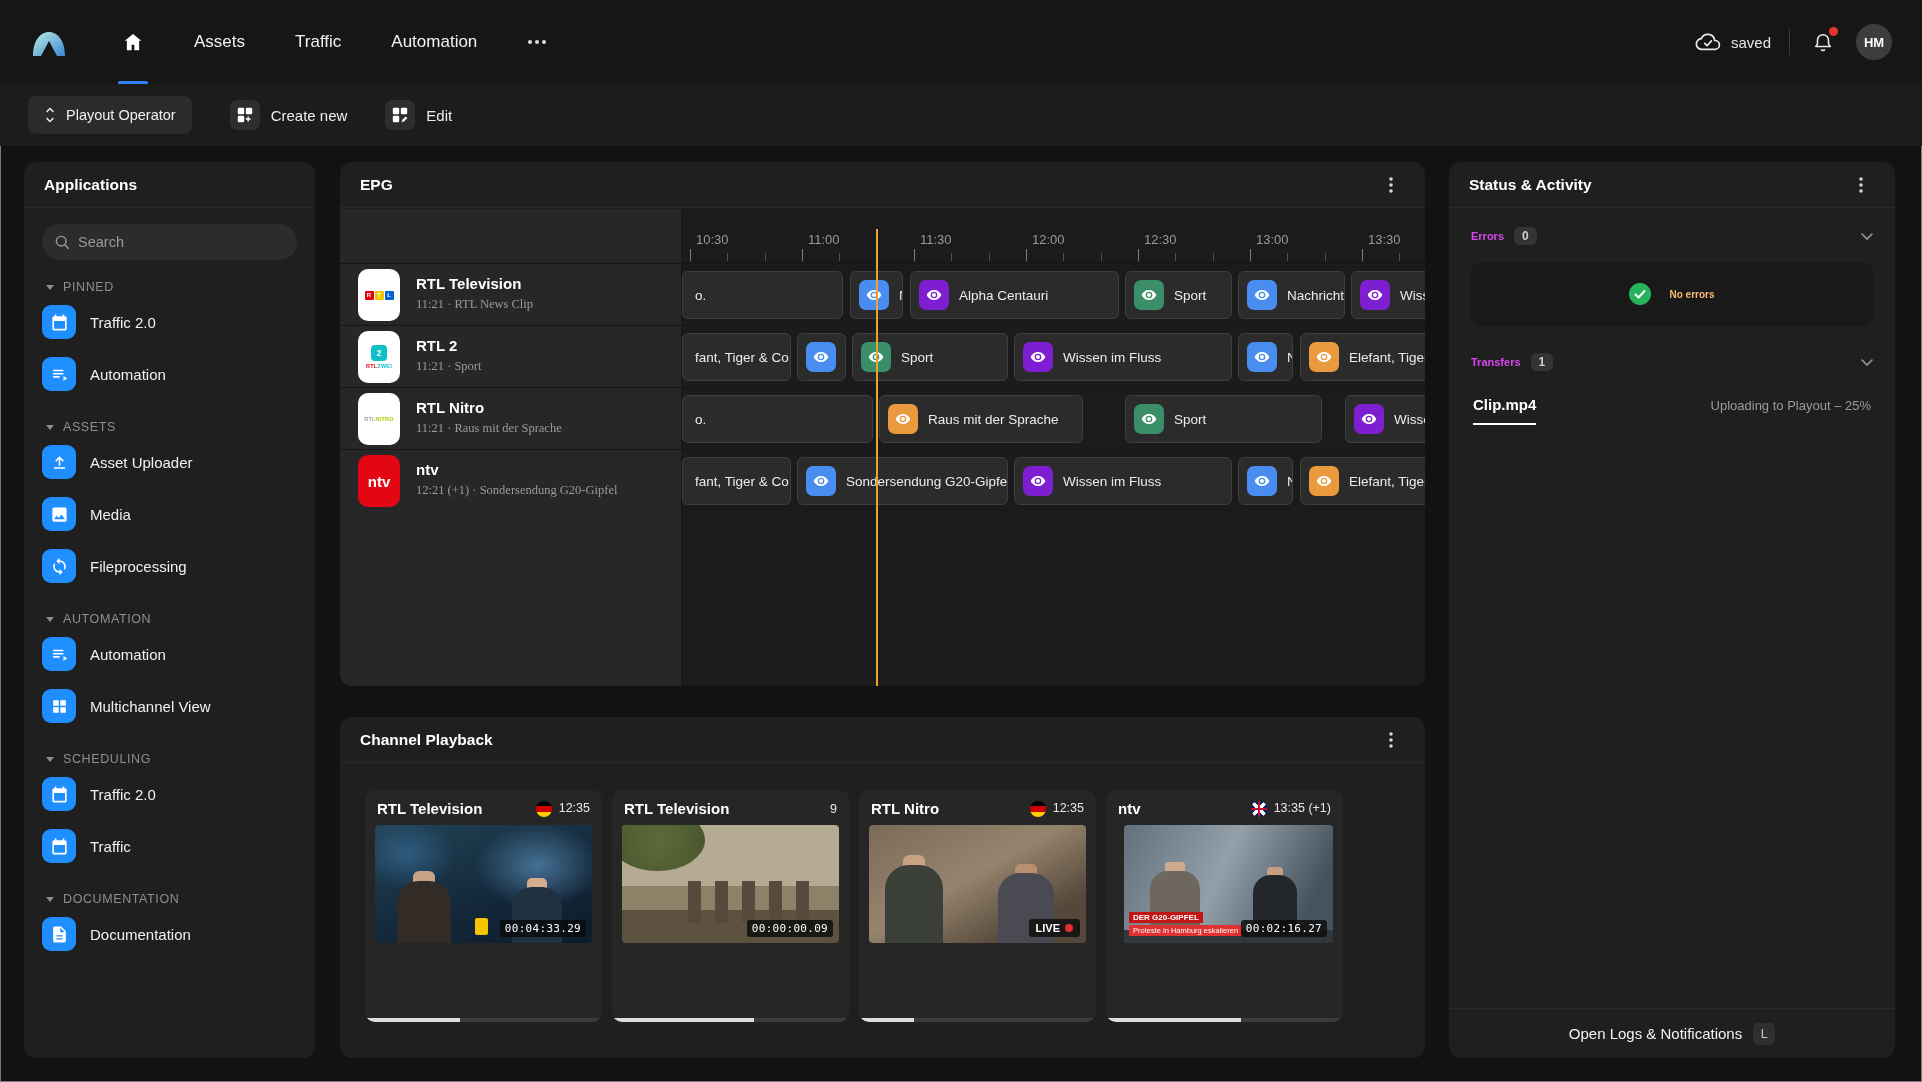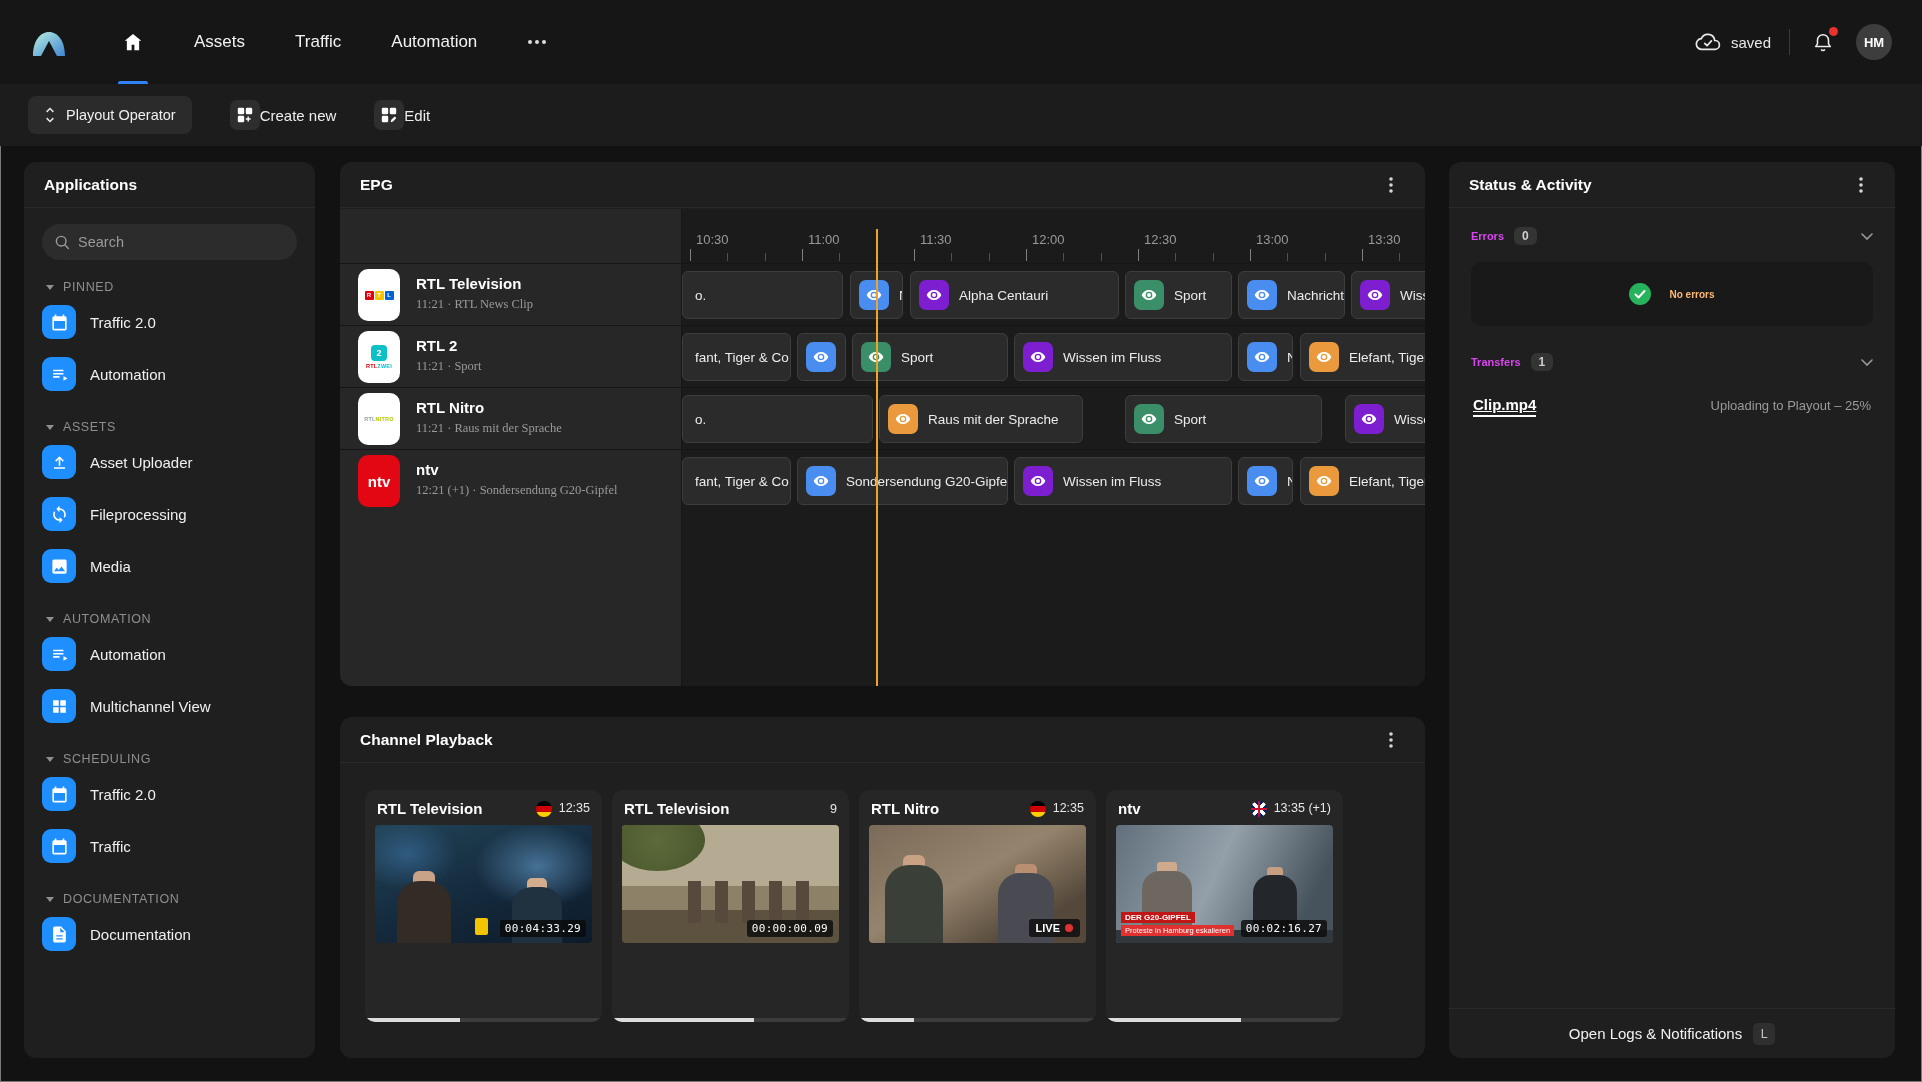--- a/index.html
+++ b/index.html
@@ -26,21 +26,21 @@
   .bell { position:relative; padding:4px; }
   .bell .dot { position:absolute; top:1px; right:0; width:9px; height:9px; border-radius:50%; background:#e8322e; }
   .avatar { width:36px; height:36px; border-radius:50%; background:#3d3d3d; color:#fff;
     display:grid; place-items:center; font-size:13px; font-weight:700; }
 
   
   .toolbar { position:absolute; top:84px; left:0; right:0; height:62px; background:#1c1c1c;
     display:flex; align-items:center; padding:0 28px; }
   .ws-btn { height:38px; background:#2b2b2b; border-radius:8px; display:flex; align-items:center;
     gap:10px; padding:0 16px; font-size:14.5px; color:#f0f0f0; cursor:pointer; }
-  .tool-btn { display:flex; align-items:center; color:#eee; font-size:15px; margin-left:38px; cursor:pointer; }
+  .tool-btn { display:flex; align-items:center; gap:11px; color:#eee; font-size:15px; margin-left:38px; cursor:pointer; }
   .tool-btn:first-of-type { margin-left:auto; }
   .tool-icon { width:30px; height:30px; background:#2e2e2e; border-radius:7px; display:grid; place-items:center; }
 
   
   .panel { position:absolute; background:#1f1f1f; border-radius:12px; overflow:hidden; }
   .panel-header { height:46px; display:flex; align-items:center; padding:0 20px; border-bottom:1px solid #2a2a2a; }
   .panel-title { font-size:15.5px; font-weight:700; color:#fff; }
   .kebab { width:28px; height:28px; border-radius:6px; display:grid; place-items:center; margin-left:auto; cursor:pointer; }
 
   
@@ -112,21 +112,21 @@
   .th2 { background:linear-gradient(#b5ab93 0 52%, #8d8268 52% 72%, #5c523f 72%); }
   .th2::before { content:""; position:absolute; left:-12px; top:-16px; width:95px; height:62px; border-radius:50%;
          background:radial-gradient(circle,#5d6b3a,#47542c); }
   .th2::after { content:""; position:absolute; left:66px; bottom:20px; width:126px; height:42px;
          background:repeating-linear-gradient(90deg,#574a3c 0 13px, transparent 13px 27px); }
   .th3 { background:linear-gradient(150deg,#7a6a58,#95846d 45%,#55483a 80%); }
   .th3::before { content:""; position:absolute; left:16px; bottom:-8px; width:58px; height:86px; background:#3a3f37;
          border-radius:24px 24px 0 0; box-shadow:0 -28px 0 -18px #c9a183; }
   .th3::after { content:""; position:absolute; right:32px; bottom:-8px; width:56px; height:78px; background:#4a4a52;
          border-radius:22px 22px 0 0; box-shadow:0 -26px 0 -17px #b98f72; }
-  .th4 { background:linear-gradient(115deg,#61707c,#93a0aa 45%,#46525c 85%); }
+  .th4 { background:linear-gradient(115deg,#61707c,#93a0aa 45%,#46525c 85%);margin-left:8px; }
   .th4::before { content:""; position:absolute; left:26px; bottom:12px; width:50px; height:60px; background:#6e6760;
          border-radius:18px 18px 0 0; box-shadow:0 -24px 0 -15px #cfa98c; z-index:1; }
   .th4::after { content:""; position:absolute; right:36px; bottom:12px; width:44px; height:56px; background:#23262b;
          border-radius:18px 18px 0 0; box-shadow:0 -22px 0 -14px #c69f82; z-index:1; }
   .desk { position:absolute; left:0; right:0; bottom:0; height:13px; background:#30373d; z-index:2; }
   .tc { position:absolute; right:6px; bottom:6px; background:rgba(10,10,10,.8); color:#fff; z-index:3;
         font-family:"DejaVu Sans Mono", monospace; font-size:11px; padding:2px 5px; border-radius:3px; letter-spacing:.3px; }
   .live { position:absolute; right:6px; bottom:6px; background:rgba(15,15,15,.85); color:#fff; z-index:3;
         font-size:11px; font-weight:700; padding:3px 7px; border-radius:3px; display:flex; align-items:center; gap:5px; }
   .live i { width:8px; height:8px; border-radius:50%; background:#e03030; }
@@ -139,21 +139,21 @@
   
   .status { left:1449px; top:162px; width:446px; height:896px; }
   .sec-row { height:48px; display:flex; align-items:center; gap:10px; padding:0 22px; cursor:pointer; }
   .sec-row .t { font-size:11px; font-weight:600; color:#d946ef; }
   .pill { background:#343434; color:#cfcfcf; font-size:12px; font-weight:600; padding:2px 8px; border-radius:6px; }
   .chev { margin-left:auto; }
   .err-card { margin:2px 22px 12px; height:64px; background:#191919; border-radius:10px;
     display:flex; align-items:center; justify-content:center; gap:10px; }
   .err-card .t { font-size:10px; font-weight:600; color:#fdba74;margin-left:8px; }
   .transfer { margin:4px 22px 0; display:flex; align-items:flex-start; padding:6px 2px 0; }
-  .tfile { position:relative; font-size:15px; font-weight:600; color:#fff; padding-bottom:4px; cursor:pointer;text-decoration:underline; }
+  .tfile { position:relative; font-size:15px; font-weight:600; color:#fff; padding-bottom:12px; cursor:pointer; }
   .tfile::after { content:""; position:absolute; left:0; bottom:0; width:100%; height:2px; background:#fff; }
   .tstatus { margin-left:auto; font-size:13px; color:#9a9a9a; padding-top:2px; }
   .status-footer { position:absolute; left:0; right:0; bottom:0; height:50px; border-top:1px solid #2a2a2a;
     display:flex; align-items:center; justify-content:center; gap:11px; cursor:pointer; }
   .status-footer .t { font-size:15px; color:#f2f2f2; }
   .keycap { width:22px; height:22px; background:#2f2f2f; border-radius:5px; display:grid; place-items:center;
     font-size:12.5px; color:#c8c8c8; }
 </style>
 </head>
 <body>
@@ -291,32 +291,32 @@
     <span class="app-icon">
         <svg width="19" height="19" viewBox="0 0 24 24" fill="#fff">
           <path d="M5 20h14v-2H5zm7-16-5.5 5.5 1.4 1.4L11 7.8V16h2V7.8l3.1 3.1 1.4-1.4z"></path>
         </svg>
       </span>
     <span class="app-label">Asset Uploader</span>
   </div>
   <div class="app-item">
     <span class="app-icon">
         <svg width="19" height="19" viewBox="0 0 24 24" fill="#fff">
+          <path d="M21 19V5a2 2 0 0 0-2-2H5a2 2 0 0 0-2 2v14a2 2 0 0 0 2 2h14a2 2 0 0 0 2-2zM8.5 13.5l2.5 3 3.5-4.5 4.5 6H5z"></path>
+        </svg>
+      </span>
+    <span class="app-label">Media</span>
+  </div>
+  <div class="app-item">
+    <span class="app-icon">
+        <svg width="19" height="19" viewBox="0 0 24 24" fill="#fff">
           <path d="M12 4V1L8 5l4 4V6a6 6 0 0 1 6 6c0 1-.25 1.97-.7 2.8l1.46 1.46A7.93 7.93 0 0 0 20 12a8 8 0 0 0-8-8zm0 14a6 6 0 0 1-6-6c0-1 .25-1.97.7-2.8L5.24 7.74A7.93 7.93 0 0 0 4 12a8 8 0 0 0 8 8v3l4-4-4-4z"></path>
         </svg>
       </span>
     <span class="app-label">Fileprocessing</span>
-  </div>
-  <div class="app-item">
-    <span class="app-icon">
-        <svg width="19" height="19" viewBox="0 0 24 24" fill="#fff">
-          <path d="M21 19V5a2 2 0 0 0-2-2H5a2 2 0 0 0-2 2v14a2 2 0 0 0 2 2h14a2 2 0 0 0 2-2zM8.5 13.5l2.5 3 3.5-4.5 4.5 6H5z"></path>
-        </svg>
-      </span>
-    <span class="app-label">Media</span>
   </div>
 
   <div class="sec-label">
     <svg width="8" height="5" viewBox="0 0 8 5">
         <path d="M0 0l4 5 4-5z" fill="#8f8f8f"></path>
       </svg>
     <span>AUTOMATION</span>
   </div>
   <div class="app-item">
     <span class="app-icon">

